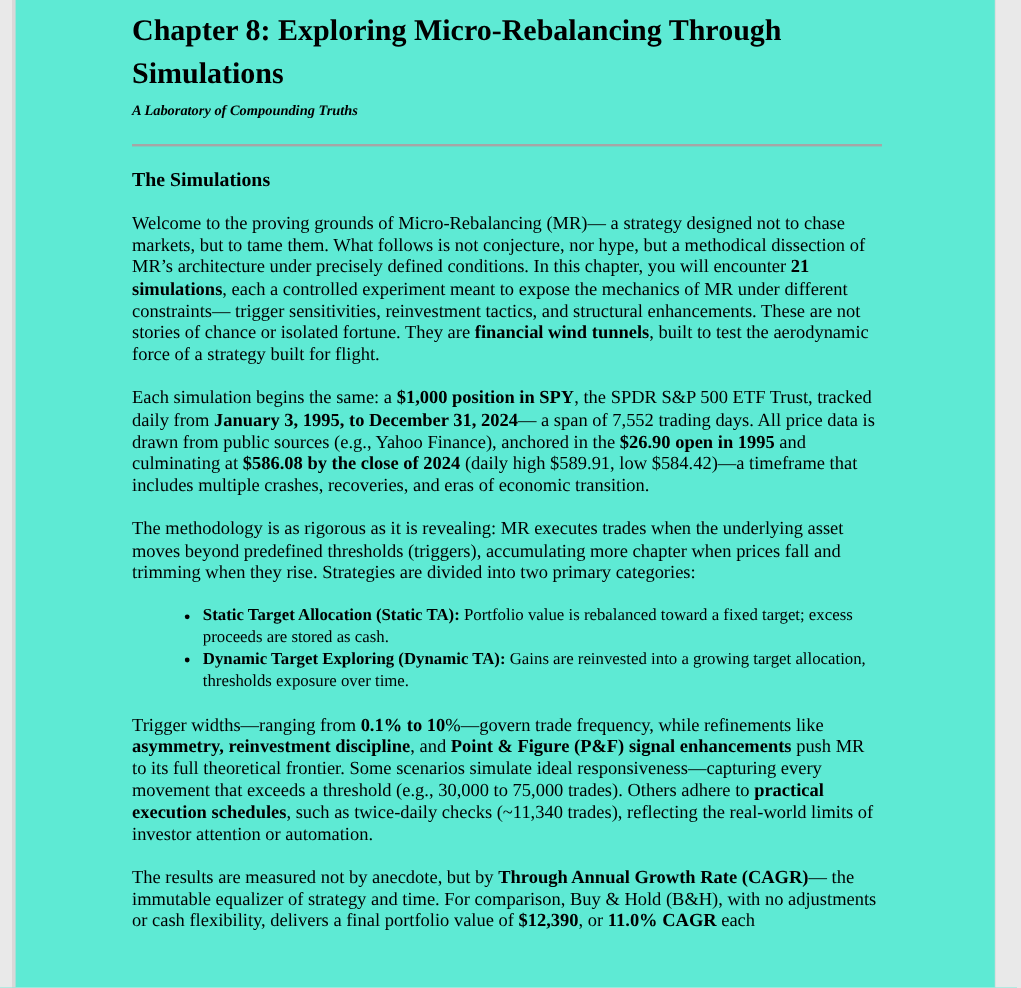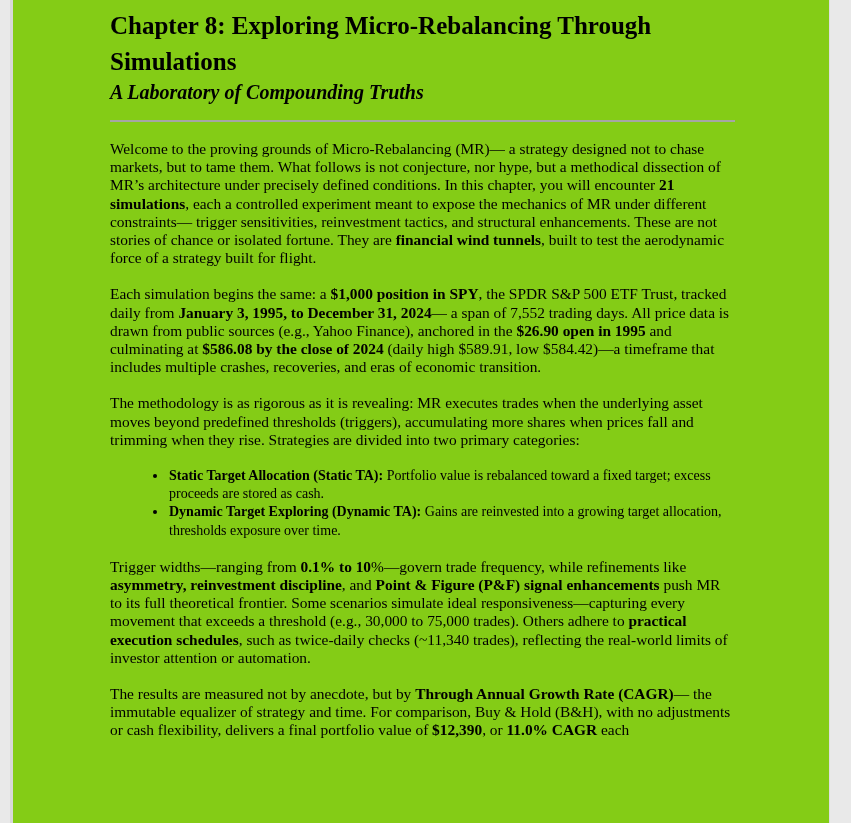--- a/index.html
+++ b/index.html
@@ -18,21 +18,21 @@
     border-right: 1px solid #dedede;
   }
   .content {
     padding: 4px 94px 0 97px; 
   }
   .doc-title {
     font-size: 25px; line-height: 36px; font-weight: bold;
     margin: 4px 0 0 0;
   }
   .doc-subtitle {
-    font-size: 20px; line-height: 21px;
+    font-size: 12px; line-height: 21px;
     font-weight: bold; font-style: italic;
     margin: 2px 0 0 0;
   }
   hr.rule {
     border: none; border-top: 2px solid #a6a6a6;
     margin: 17px 0 0 0;
   }
   .section-heading {
     font-size: 24px; line-height: 31px; font-weight: normal;
     margin: 15px 0 0 0;
@@ -50,29 +50,30 @@
     margin: 18px 0 0 0;
     padding-left: 58px;
     list-style: disc;
   }
   .doc-body li { padding-left: 1px; }
   b { font-weight: bold; }
 </style>
 </head>
 <body style="background: rgb(233, 233, 233); color: rgb(0, 0, 0);">
 
-<div class="page" style="background: #84cc16; border-left-color: rgb(216, 216, 216);">
+<div class="page" style="background: #5eead4; border-left-color: rgb(216, 216, 216);">
   <div class="content">
     <h1 class="doc-title">Chapter 8: Exploring Micro-Rebalancing Through Simulations</h1>
     <div class="doc-subtitle">A Laboratory of Compounding Truths</div>
     <hr class="rule" style="border-top-color: rgb(166, 166, 166);">
+    <h3 class="subsection-heading">The Simulations</h3>
     <div class="doc-body">
         <p><span>Welcome to the proving grounds of Micro-Rebalancing (MR)— a strategy designed not to chase markets, but to tame them. What follows is not conjecture, nor hype, but a methodical dissection of MR’s architecture under precisely defined conditions. In this chapter, you will encounter </span><b>21 simulations</b><span>, each a controlled experiment meant to expose the mechanics of MR under different constraints— trigger sensitivities, reinvestment tactics, and structural enhancements. These are not stories of chance or isolated fortune. They are </span><b>financial wind tunnels</b><span>, built to test the aerodynamic force of a strategy built for flight.</span></p>
         <p><span>Each simulation begins the same: a </span><b>$1,000 position in SPY</b><span>, the SPDR S&amp;P 500 ETF Trust, tracked daily from </span><b>January 3, 1995, to December 31, 2024</b><span>— a span of 7,552 trading days. All price data is drawn from public sources (e.g., Yahoo Finance), anchored in the </span><b>$26.90 open in 1995</b><span> and culminating at </span><b>$586.08 by the close of 2024</b><span> (daily high $589.91, low $584.42)—a timeframe that includes multiple crashes, recoveries, and eras of economic transition.</span></p>
-        <p><span>The methodology is as rigorous as it is revealing: MR executes trades when the underlying asset moves beyond predefined thresholds (triggers), accumulating more shares when prices fall and trimming when they rise. Strategies are divided into two primary categories:</span></p>
+        <p><span>The methodology is as rigorous as it is revealing: MR executes trades when the underlying asset moves beyond predefined thresholds (triggers), accumulating more chapter when prices fall and trimming when they rise. Strategies are divided into two primary categories:</span></p>
         <ul>
           <li><b>Static Target Allocation (Static TA):</b><span> Portfolio value is rebalanced toward a fixed target; excess proceeds are stored as cash.</span></li>
           <li><b>Dynamic Target Exploring (Dynamic TA):</b><span> Gains are reinvested into a growing target allocation, thresholds exposure over time.</span></li>
         </ul>
         <p><span>Trigger widths—ranging from </span><b>0.1% to 10</b><span>%—govern trade frequency, while refinements like </span><b>asymmetry, reinvestment discipline</b><span>, and </span><b>Point &amp; Figure (P&amp;F) signal enhancements</b><span> push MR to its full theoretical frontier. Some scenarios simulate ideal responsiveness—capturing every movement that exceeds a threshold (e.g., 30,000 to 75,000 trades). Others adhere to </span><b>practical execution schedules</b><span>, such as twice-daily checks (~11,340 trades), reflecting the real-world limits of investor attention or automation.</span></p>
         <p><span>The results are measured not by anecdote, but by </span><b>Through Annual Growth Rate (CAGR)</b><span>— the immutable equalizer of strategy and time. For comparison, Buy &amp; Hold (B&amp;H), with no adjustments or cash flexibility, delivers a final portfolio value of </span><b>$12,390</b><span>, or </span><b>11.0% CAGR</b><span> each</span></p>
       </div>
   </div>
 </div>
 

